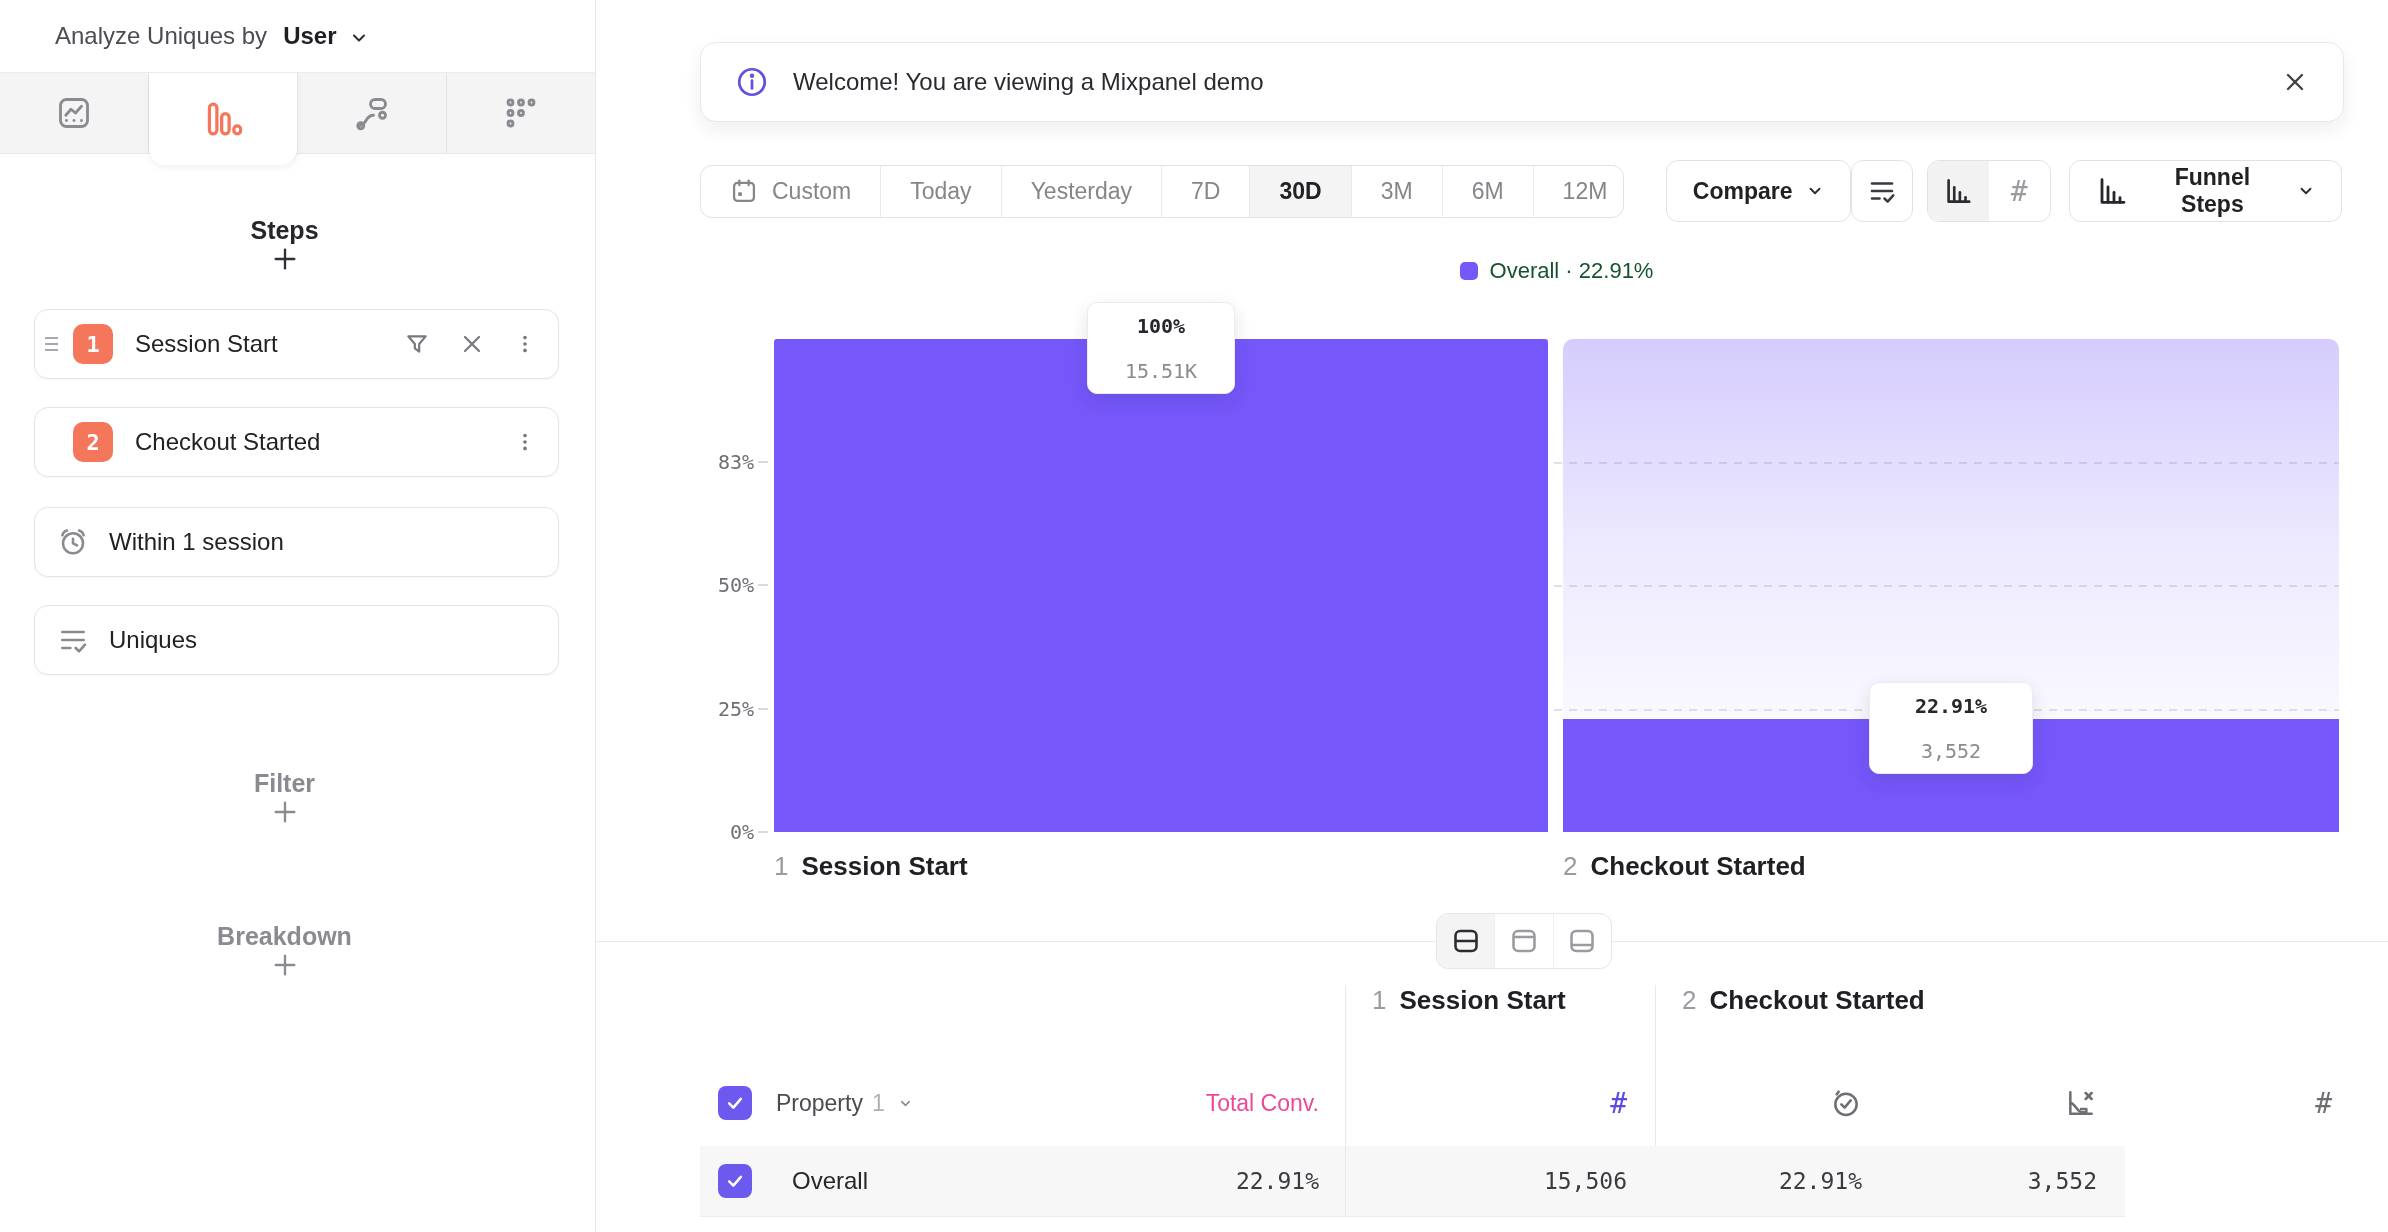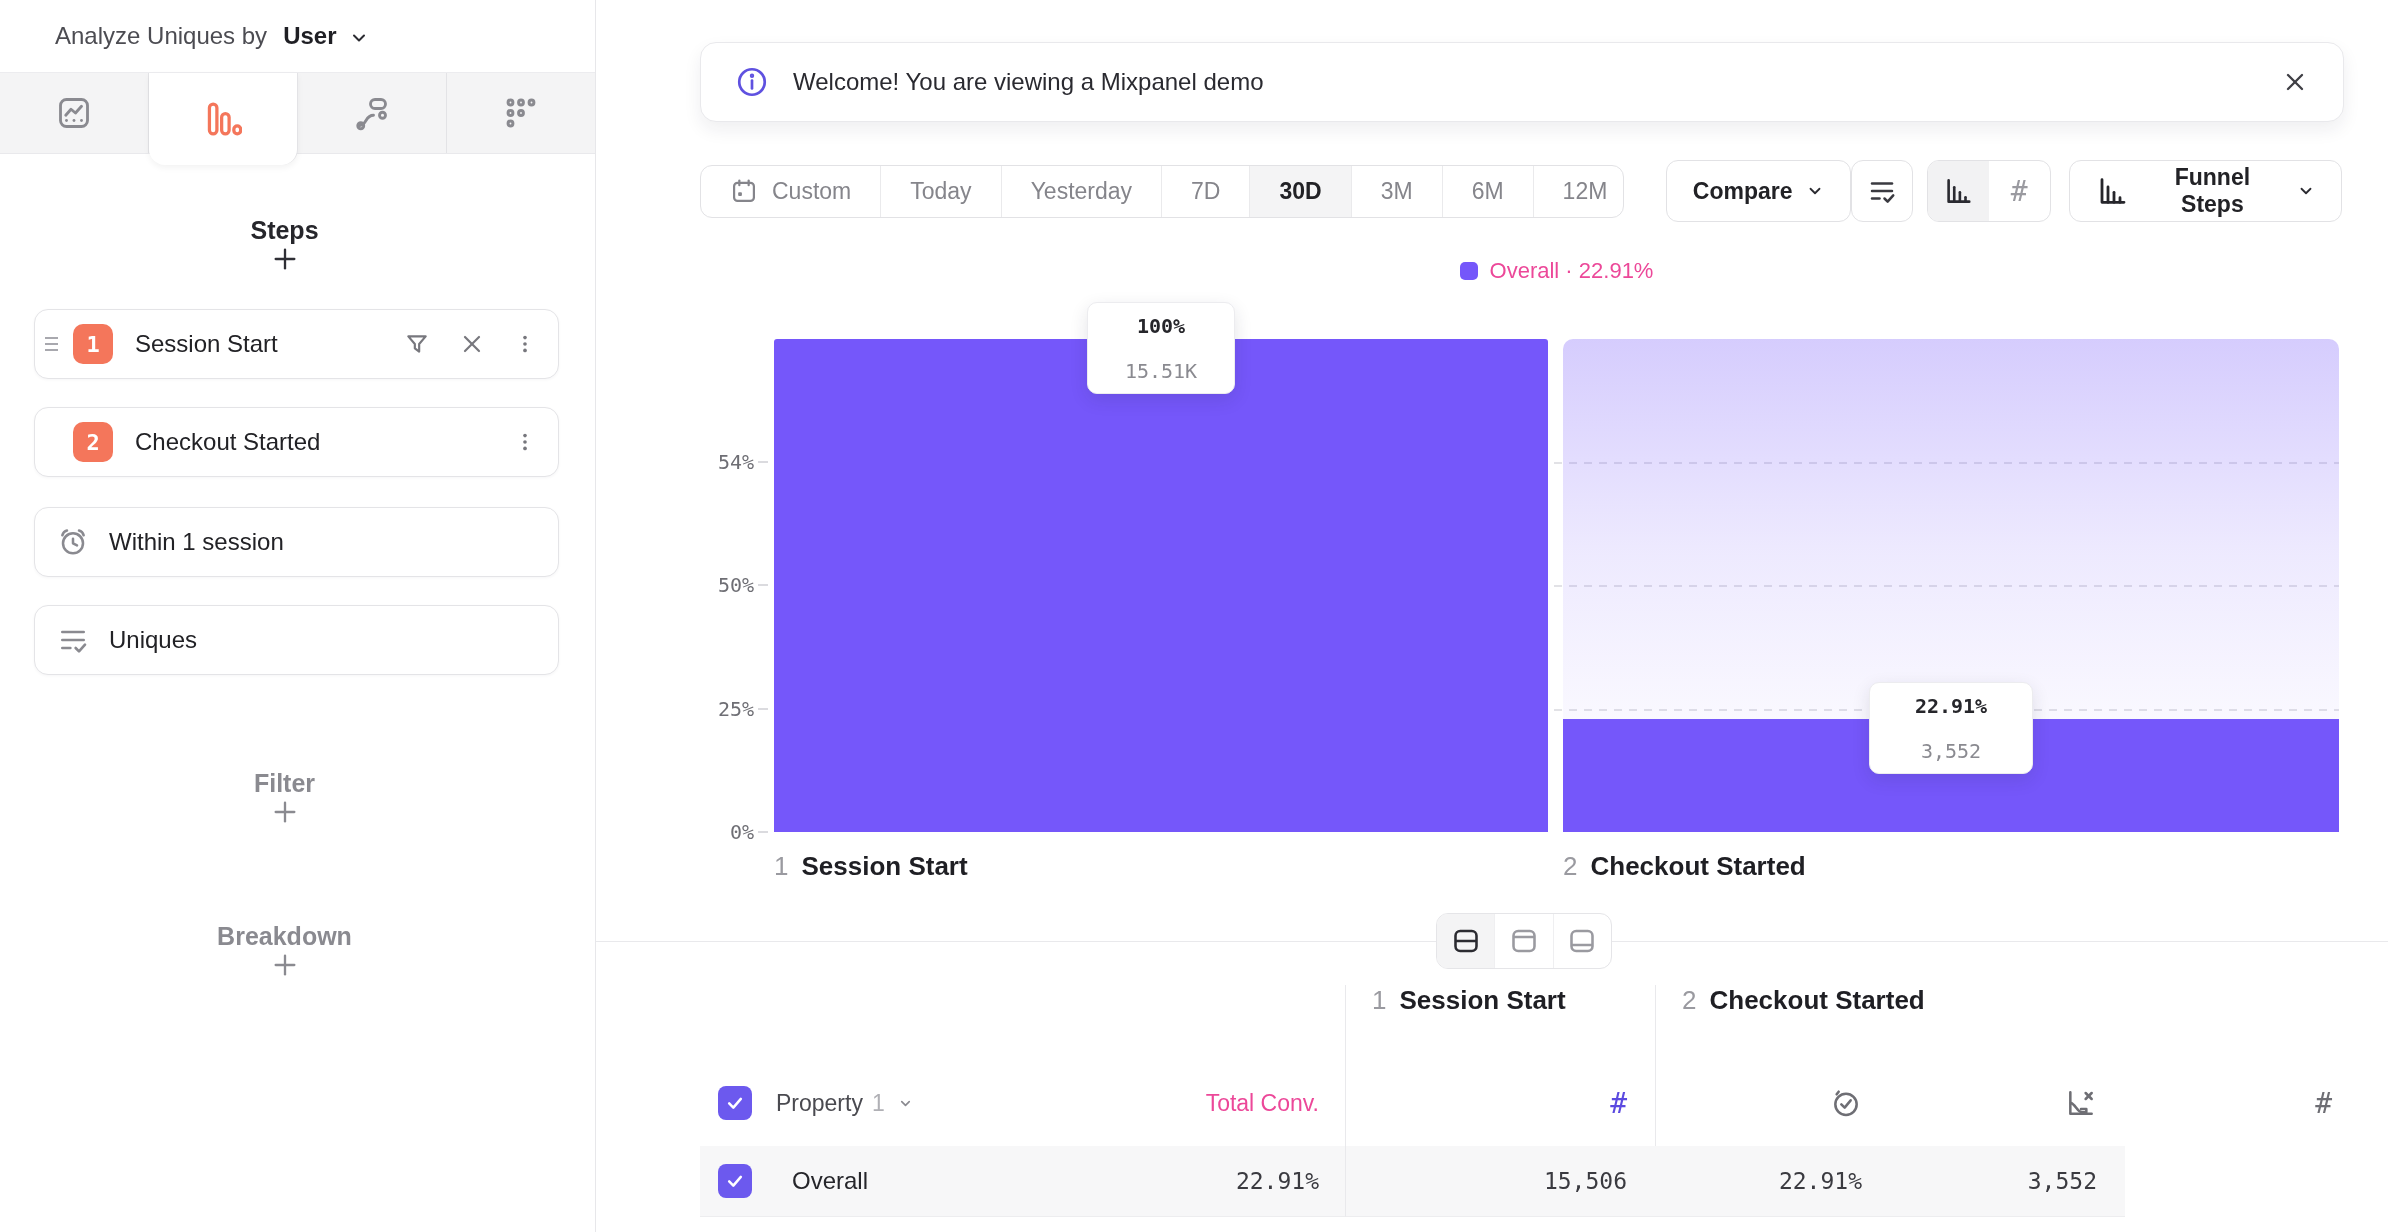--- a/index.html
+++ b/index.html
@@ -57,21 +57,21 @@
   .spacer { flex:1; }
   .sq-btn { width:62px; justify-content:center; color:#3A3A40; }
   .mode-seg { margin-left:14px; display:flex; height:62px; border:1px solid #E2E2E5; border-radius:12px; overflow:hidden; background:#fff; }
   .mode-cell { width:62px; display:flex; align-items:center; justify-content:center; cursor:pointer; color:#9A9AA0; }
   .mode-cell.active { background:#F2F2F3; color:#2B2B31; }
   .hash-glyph { font-family:"DejaVu Sans Mono", monospace; font-size:28px; font-weight:500; }
   .view-btn { margin-left:18px; padding:0 26px; font-weight:700; }
 
   .legend { margin-top:36px; margin-left:178px; width:1565px; display:flex; justify-content:center; align-items:center; gap:12px; }
   .legend-swatch { width:18px; height:18px; border-radius:5px; background:#7557FA; }
-  .legend-text { font-size:22px; color:#ec4899; }
+  .legend-text { font-size:22px; color:#14532d; }
 
   
   .plot { position:absolute; left:178px; top:339px; width:1565px; height:493px; }
   .gridline { position:absolute; left:0; right:0; height:2px; background-image:repeating-linear-gradient(90deg,#E2E2E6 0 8px, transparent 8px 15px); z-index:0; }
   .ytick { position:absolute; left:-100px; width:80px; text-align:right; font-family:"DejaVu Sans Mono", monospace; font-size:20px; color:#6E6E74; z-index:1; }
   .ytickmark { position:absolute; left:-16px; width:10px; height:2px; background:#DBDBDF; }
   .bar-solid { position:absolute; background:#7557FA; z-index:2; border-radius:3px 3px 0 0; }
   .bar1 { left:0; top:0; width:774px; height:493px; }
   .bar2 { left:789px; top:380px; width:776px; height:113px; border-radius:0; }
   .bar2-light { position:absolute; left:789px; top:0; width:776px; height:380px; border-radius:10px 10px 0 0; background:linear-gradient(180deg, rgba(117,87,250,0.30) 0%, rgba(117,87,250,0.13) 55%, rgba(117,87,250,0.04) 100%); z-index:1; }
@@ -411,21 +411,21 @@
         <span>·</span>
         <span>22.91%</span>
       </span>
     </div>
 
     <div class="plot">
       <div class="gridline" style="top:123px;"></div>
       <div class="gridline" style="top:246px;"></div>
       <div class="gridline" style="top:370px;"></div>
 
-      <span class="ytick" style="top:111px;">54%</span>
+      <span class="ytick" style="top:111px;">83%</span>
       <span class="ytick" style="top:234px;">50%</span>
       <span class="ytick" style="top:358px;">25%</span>
       <span class="ytick" style="top:481px;">0%</span>
       <span class="ytickmark" style="top:122px;"></span>
       <span class="ytickmark" style="top:245px;"></span>
       <span class="ytickmark" style="top:369px;"></span>
       <span class="ytickmark" style="top:492px;"></span>
 
       <div class="bar-solid bar1"></div>
       <div class="bar2-light"></div>

